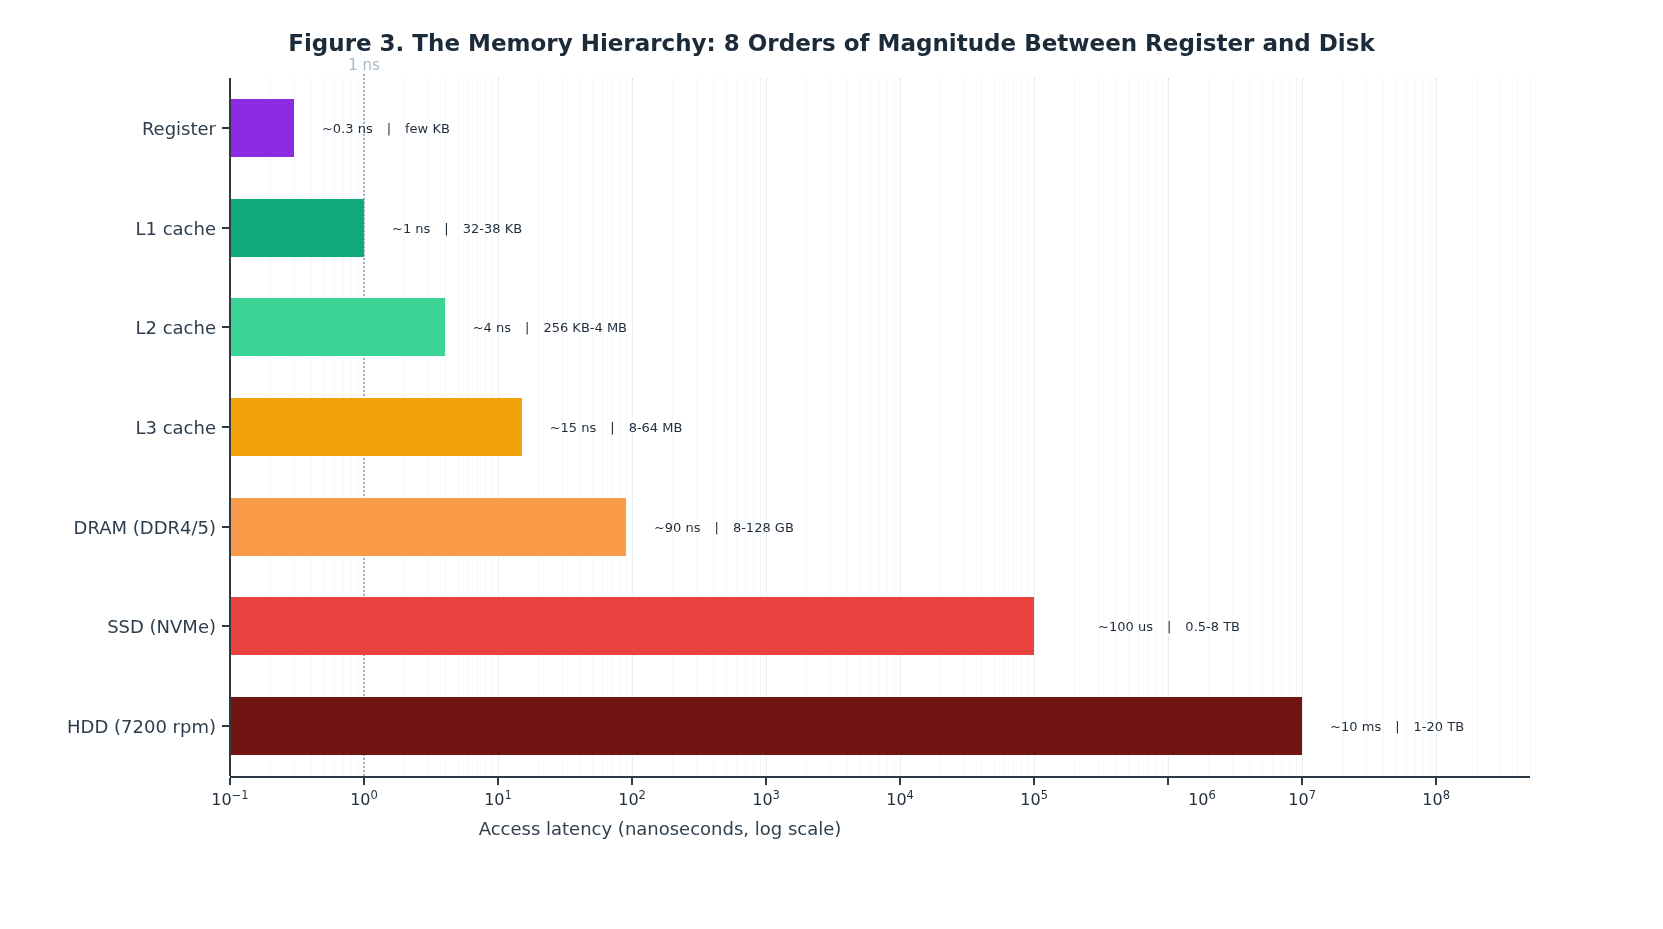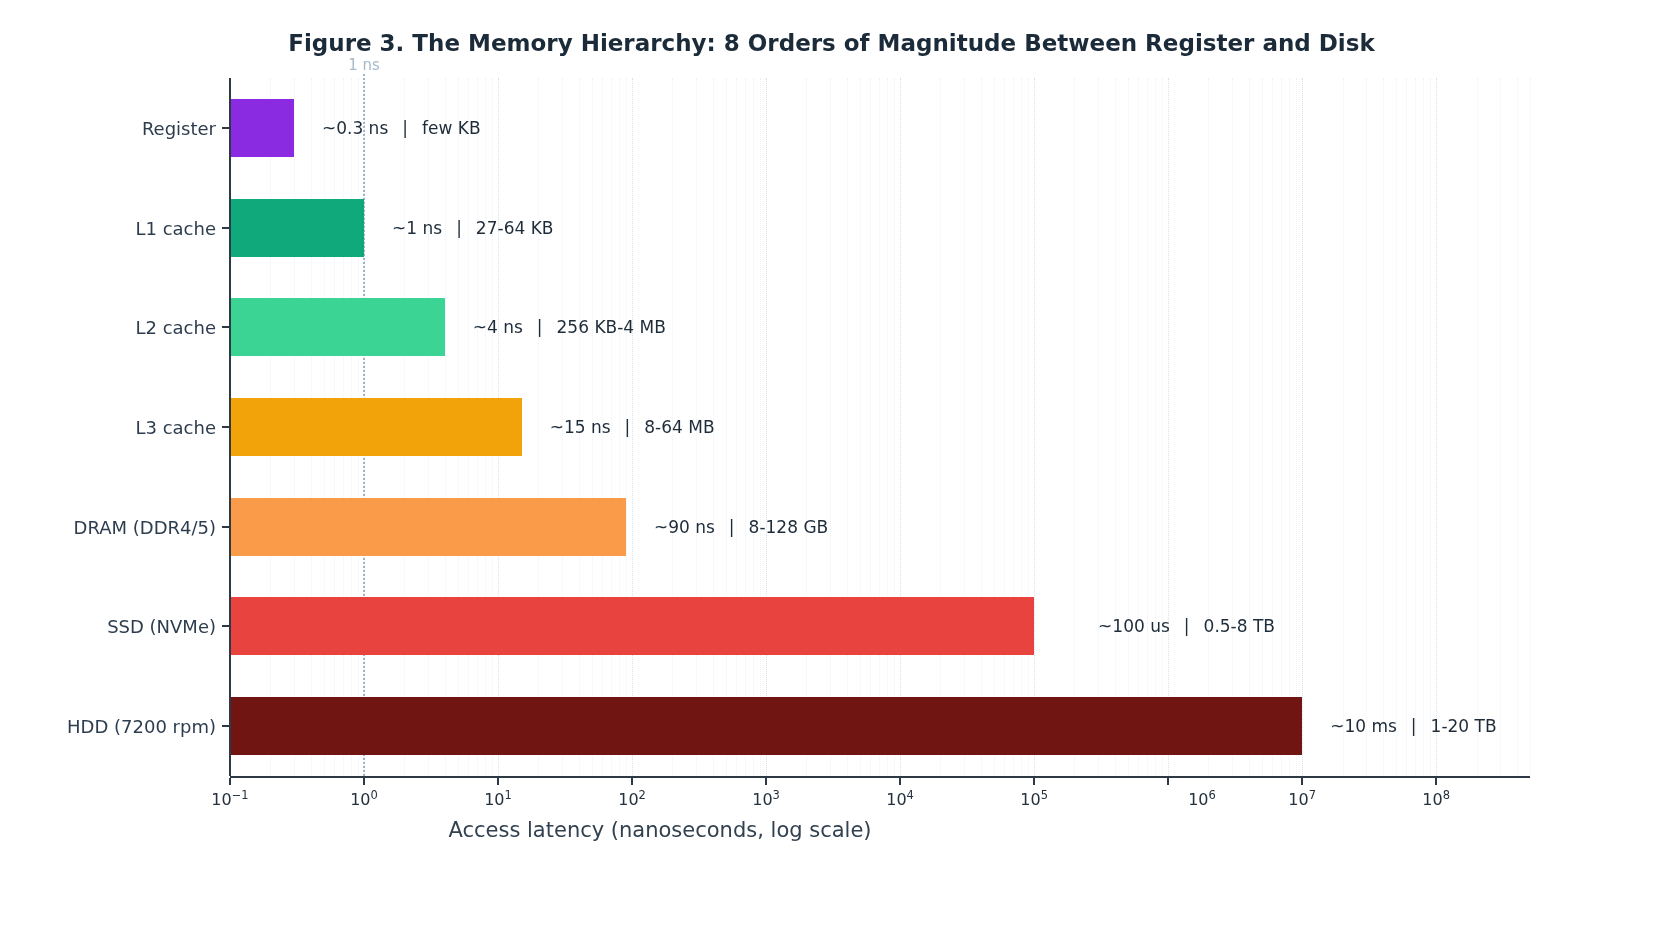--- a/index.html
+++ b/index.html
@@ -26,31 +26,31 @@
   .spine-bottom{position:absolute;height:2px;background:#2d3a45;}
   .bar{position:absolute;}
   .cat-label{
     position:absolute;transform:translateY(-50%);
     text-align:right;font-size:18px;color:#2e3d4e;white-space:nowrap;
   }
   .ytick{position:absolute;height:2px;background:#2d3a45;}
   .xtick{position:absolute;width:2px;background:#2d3a45;}
   .bar-label{
     position:absolute;transform:translateY(-50%);
-    font-size:17px;color:#1e2c3a;white-space:nowrap;
+    font-size:13px;color:#1e2c3a;white-space:nowrap;
   }
   .bar-label .sep{margin:0 14px;color:#1e2c3a;}
   .xtick-label{
     position:absolute;transform:translateX(-50%);
     font-size:16px;color:#24313e;white-space:nowrap;
   }
   .xtick-label sup{font-size:11.5px;}
   .xaxis-title{
     position:absolute;transform:translateX(-50%);
-    font-size:21px;color:#32414f;white-space:nowrap;
+    font-size:18px;color:#32414f;white-space:nowrap;
   }
 </style>
 </head>
 <body>
 
 <div id="figure">
   <div class="title">Figure 3. The Memory Hierarchy: 8 Orders of Magnitude Between Register and Disk</div>
   <div class="plot" id="plot">
       <div class="gridline minor" style="left: 270.344px; top: 78px; height: 698px;"></div>
       <div class="gridline minor" style="left: 293.944px; top: 78px; height: 698px;"></div>
@@ -140,21 +140,21 @@
       <div class="gridline" style="left: 1436.19px; top: 78px; height: 698px;"></div>
       <div class="refline" style="left: 363.021px; top: 74px; height: 702px; border-left-color: rgb(159, 180, 199);"></div>
       <div class="ref-label" style="left: 364.021px; top: 56px;">1 ns</div>
       <div class="ytick" style="left: 222px; top: 126.857px; width: 8px;"></div>
       <div class="cat-label" style="left: 0px; width: 216px; top: 127.857px;">Register</div>
       <div class="bar" style="left: 230px; top: 98.8571px; width: 63.9441px; height: 58px; background: rgb(138, 43, 226);"></div>
       <div class="bar-label" style="left: 321.944px; top: 127.857px;"><span>~0.3 ns</span><span class="sep">|</span><span>few KB</span></div>
       <div class="ytick" style="left: 222px; top: 226.571px; width: 8px;"></div>
       <div class="cat-label" style="left: 0px; width: 216px; top: 227.571px;">L1 cache</div>
       <div class="bar" style="left: 230px; top: 198.571px; width: 134.021px; height: 58px; background: rgb(15, 169, 124);"></div>
-      <div class="bar-label" style="left: 392.021px; top: 227.571px;"><span>~1 ns</span><span class="sep">|</span><span>27-64 KB</span></div>
+      <div class="bar-label" style="left: 392.021px; top: 227.571px;"><span>~1 ns</span><span class="sep">|</span><span>32-38 KB</span></div>
       <div class="ytick" style="left: 222px; top: 326.286px; width: 8px;"></div>
       <div class="cat-label" style="left: 0px; width: 216px; top: 327.286px;">L2 cache</div>
       <div class="bar" style="left: 230px; top: 298.286px; width: 214.709px; height: 58px; background: rgb(59, 212, 148);"></div>
       <div class="bar-label" style="left: 472.709px; top: 327.286px;"><span>~4 ns</span><span class="sep">|</span><span>256 KB-4 MB</span></div>
       <div class="ytick" style="left: 222px; top: 426px; width: 8px;"></div>
       <div class="cat-label" style="left: 0px; width: 216px; top: 427px; text-align: right;">L3 cache</div>
       <div class="bar" style="left: 230px; top: 398px; width: 291.641px; height: 58px; background: rgb(242, 163, 10);"></div>
       <div class="bar-label" style="left: 549.641px; top: 427px;"><span>~15 ns</span><span class="sep">|</span><span>8-64 MB</span></div>
       <div class="ytick" style="left: 222px; top: 525.714px; width: 8px;"></div>
       <div class="cat-label" style="left: 0px; width: 216px; top: 526.714px;">DRAM (DDR4/5)</div>

